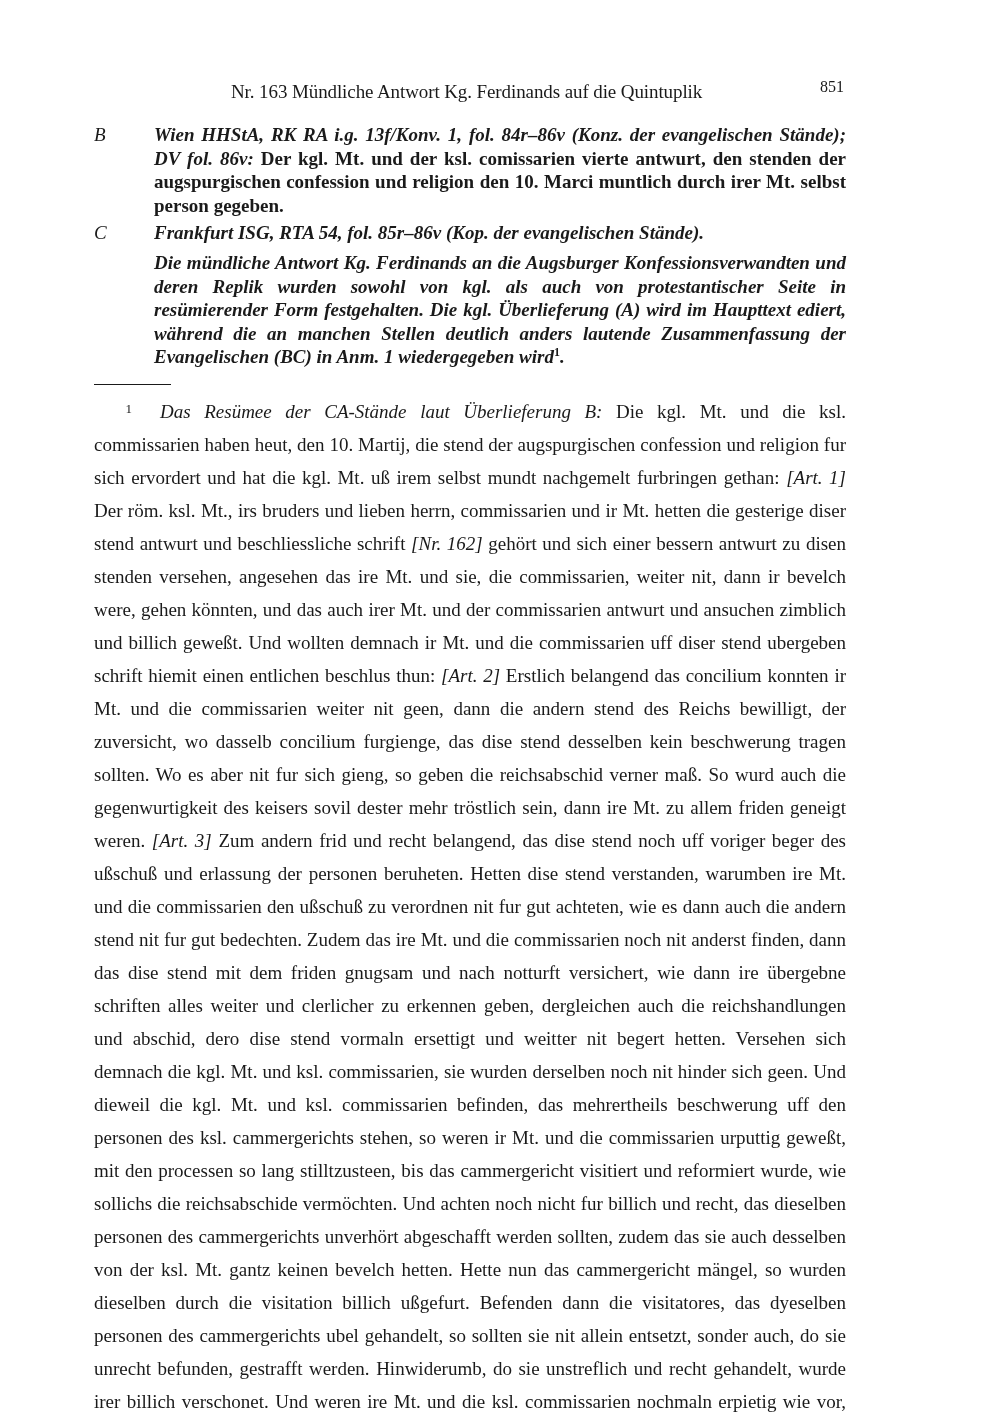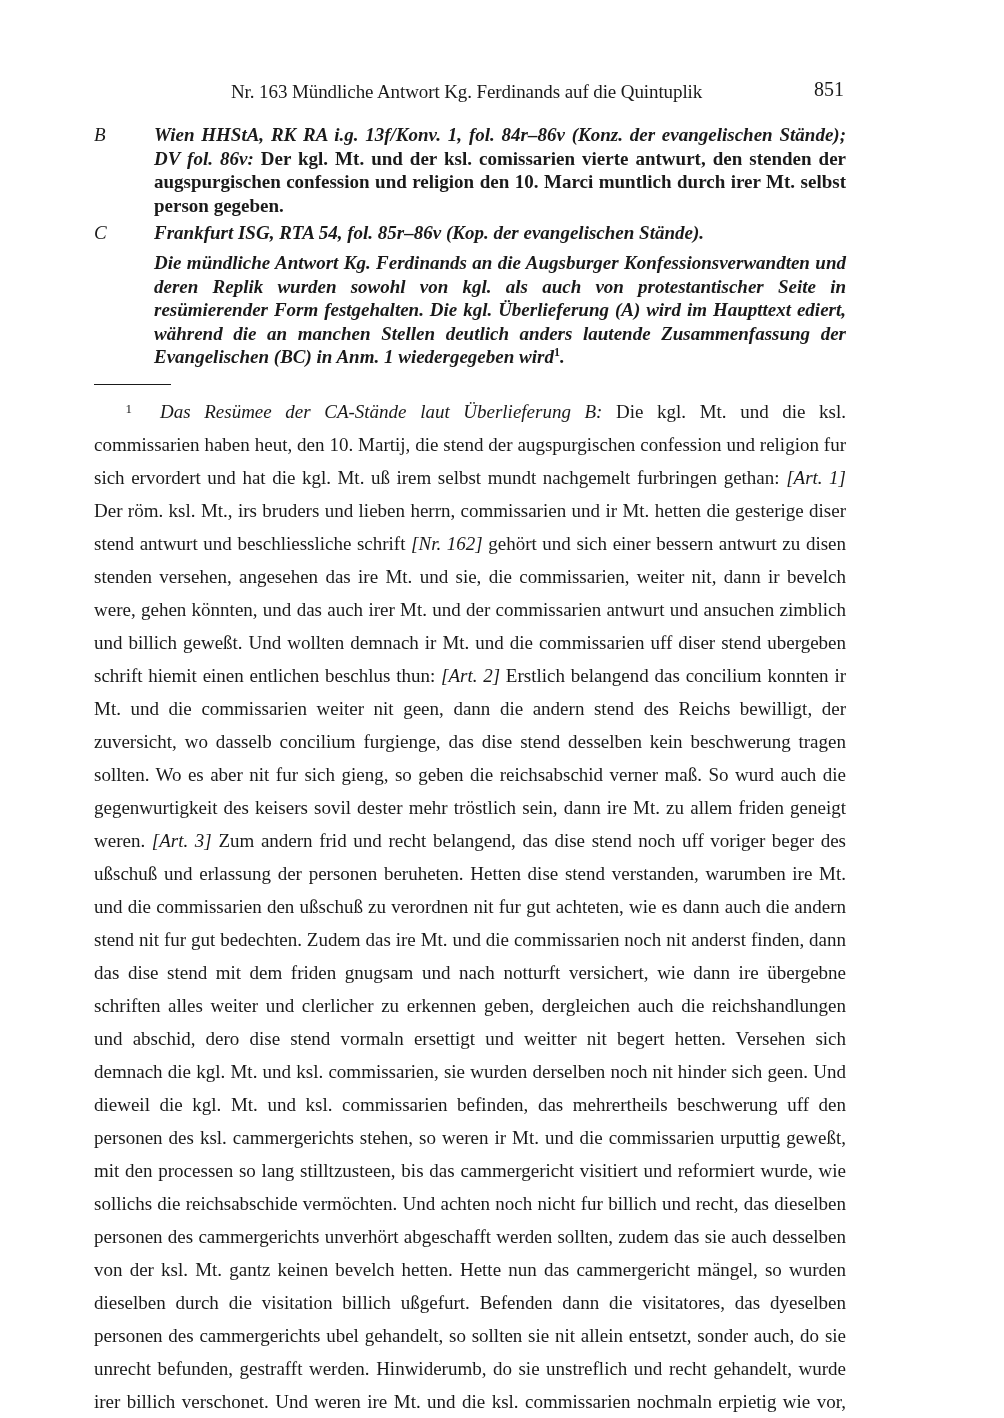--- a/index.html
+++ b/index.html
@@ -6,21 +6,21 @@
     body {
       width: 1004px; height: 1418px; position: relative; overflow: hidden;
       font-family: "Liberation Serif", "DejaVu Serif", serif;
       color: #1a1a1a;
     }
     .header {
       position: absolute; left: 94px; top: 80px; width: 752px; height: 26px;
       font-size: 19px;
     }
     .header .title { position: absolute; left: 116px; top: 1px; letter-spacing: -0.1px; margin-left: 21px; }
-    .header .pageno { position: absolute; right: 2px; top: -2px; font-size: 20px; }
+    .header .pageno { position: absolute; right: 2px; top: -2px; font-size: 16px; }
     .src {
       position: absolute; left: 94px; width: 752px;
       font-size: 19px; line-height: 23.5px;
     }
     .src .siglum { position: absolute; left: 0; top: 0; font-style: italic; }
     .src .body { margin-left: 60px; text-align: justify; text-align-last: left; font-weight: bold; }
     .src-b { top: 123px; }
     .src-c { top: 221px; }
     .intro {
       position: absolute; left: 154px; top: 251px; width: 692px;

